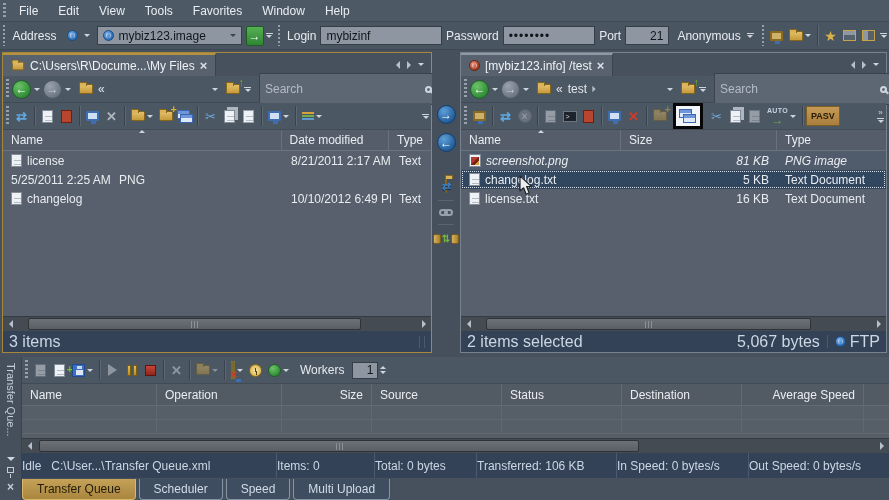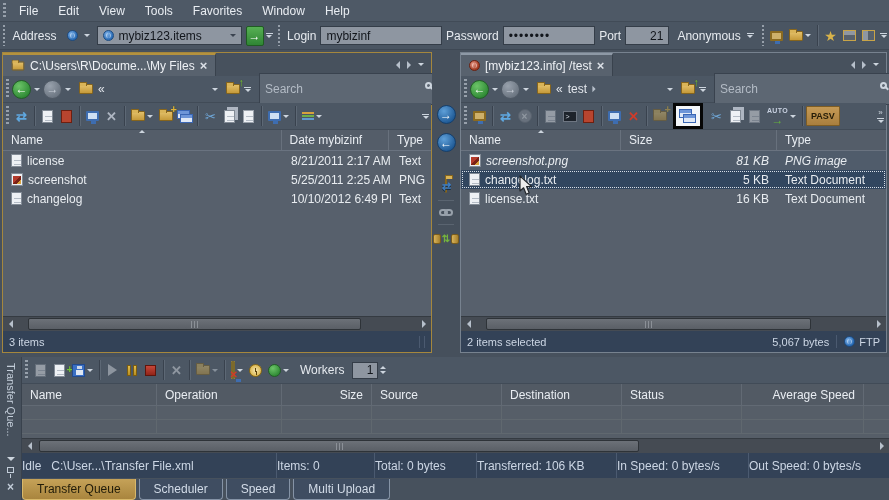--- a/index.html
+++ b/index.html
@@ -67,21 +67,21 @@
   .tab .close { color:#dbe0e7; font-size:13px; font-weight:bold; }
   .tabnav { margin-left:auto; display:flex; align-items:center; gap:7px; padding:0 7px; }
   .navrow { height:27px; display:flex; align-items:center; background:#4c5764; border-bottom:1px solid #414b57; flex:none; }
   .navbtn { width:19px; height:19px; }
   .back { background:radial-gradient(circle at 35% 30%, #6cc468, #2f8a35 75%); border:1px solid #215f26; color:#fff; font-weight:bold; }
   .fwd  { background:radial-gradient(circle at 35% 30%, #99a2ad, #6a7480 75%); border:1px solid #505a66; color:#c9d0d9; font-weight:bold; }
   .pathcombo { display:flex; align-items:center; gap:5px; height:21px; padding:0 5px; flex:1; }
   .upbtn { position:relative; }
   .upbtn .uparrow { position:absolute; right:-2px; top:-4px; color:#79b944; font-weight:bold; font-size:11px; text-shadow:0 0 1px #2c4d12; }
   .searchwrap { display:flex; align-items:center; width:178px; flex:none; }
-  .searchbox { flex:1; display:flex; align-items:flex-start; gap:5px; background:#5d6773; border:1px solid #39424e; height:32px; padding:8px 5px; }
+  .searchbox { flex:1; display:flex; align-items:center; gap:5px; background:#5d6773; border:1px solid #39424e; height:32px; padding:8px 5px; }
   .searchbox input { flex:1; min-width:0; background:transparent; border:none; outline:none; color:#e3e7ec; font:12px "Liberation Sans",sans-serif; }
   .searchbox input::placeholder { color:#b3bbc5; }
   .toolrow { height:27px; display:flex; align-items:center; background:#4c5764; border-bottom:1px solid #414b57; flex:none; }
   .glyph { font-size:13px; line-height:1; }
   .auto { display:flex; flex-direction:column; align-items:center; justify-content:center; line-height:1; }
   .auto .txt { font-size:7px; font-weight:bold; color:#c9d2e2; letter-spacing:.3px; }
   .auto .arr { color:#64b33c; font-weight:bold; font-size:12px; }
   .pasv { background:linear-gradient(#c59a55,#a97f3e); border:1px solid #7e5d24; color:#241c08;
     font-size:9px; font-weight:bold; padding:4px 4px; border-radius:1px; }
   .hlbox { width:30px; height:26px; background:#060606; display:flex; align-items:center; justify-content:center; flex:none; }
@@ -102,21 +102,21 @@
   .num { justify-content:flex-end; }
   
   .hscroll { height:15px; display:flex; align-items:center; background:#454b53; border-top:1px solid #353b42; flex:none; }
   .sbtn { width:15px; height:100%; display:flex; align-items:center; justify-content:center; }
   .strack { flex:1; height:100%; position:relative; }
   .sthumb { position:absolute; top:1px; bottom:1px; background:linear-gradient(#6c7178,#5a5f66); border:1px solid #2e3338; border-radius:2px;
     display:flex; align-items:center; justify-content:center; gap:2px; }
   .sthumb i { width:1px; height:7px; background:#8b9097; }
   
   .pstatus { height:21px; display:flex; align-items:center; background:#334257; color:#ccd6e4;
-    padding:0 6px; flex:none; font-size:11px; }
+    padding:0 6px; flex:none; font-size:16px; }
   .pstatus .sep { width:1px; height:13px; background:#4b5a70; margin:0 7px; }
   
   .centerbar { position:absolute; left:432px; top:50px; width:28px; height:307px; background:#46505c;
     display:flex; flex-direction:column; align-items:center; }
   .cbtn { margin-top:9px; }
   .bluecirc { width:19px; height:19px; background:radial-gradient(circle at 35% 30%, #5e9fd8, #1f5a96 75%); border:1px solid #143f6d; color:#fff; font-weight:bold; font-size:12px; }
   .cline { width:16px; height:1px; background:#5a6470; margin-top:8px; }
   .linkic { margin-top:8px; display:flex; }
   .ring { width:9px; height:7px; border:2px solid #98a1ab; border-radius:4px; }
   .ring+.ring { margin-left:-4px; }
@@ -183,21 +183,21 @@
     <span class="grip"></span>
     <span class="lbl">Address</span>
     <span class="iconbtn">
       <span class="ic">
           <span class="globe"></span>
         </span>
       <span class="tri-d small"></span>
     </span>
     <span class="field combo" style="width:176px; margin-left:4px;">
       <span class="globe"></span>
-      <span style="flex:1;">mybiz123.items</span>
+      <span style="flex:1;">mybiz123.image</span>
       <span class="tri-d small" style="border-top-color:#3a4350;"></span>
     </span>
     <span class="btn gobtn" style="margin-left:4px;">→</span>
     <span class="overflow">
         <span class="bar"></span>
         <span class="tri-d small"></span>
       </span>
     <span class="grip"></span>
     <span class="lbl">Login</span>
     <span class="field" style="width:148px;">mybizinf</span>
@@ -334,40 +334,36 @@
           <span class="bar"></span>
           <span class="tri-d small"></span>
         </span>
     </div>
     <div class="hdr">
       <div class="hcell" style="width:280px;">
         <span>Name</span>
         <span class="sort tri-u"></span>
       </div>
       <div class="hcell" style="width:108px;">
-        <span>Date mybizinf</span>
+        <span>Date modified</span>
       </div>
       <div class="hcell" style="flex:1;border-right:none;">
         <span>Type</span>
       </div>
     </div>
     <div class="rows">
       <div class="frow">
         <span class="fcell" style="width:280px;">
             <span class="page"></span>
             <span>license</span>
           </span>
         <span class="fcell" style="width:108px;">8/21/2011 2:17 AM</span>
         <span class="fcell" style="flex:1;">Text</span>
       </div>
       <div class="frow">
-        <span class="fcell" style="width:280px;">
-            <span class="imgfile"></span>
-            <span>screenshot</span>
-          </span>
         <span class="fcell" style="width:108px;">5/25/2011 2:25 AM</span>
         <span class="fcell" style="flex:1;">PNG</span>
       </div>
       <div class="frow">
         <span class="fcell" style="width:280px;">
             <span class="page"></span>
             <span>changelog</span>
           </span>
         <span class="fcell" style="width:108px;">10/10/2012 6:49 PM</span>
         <span class="fcell" style="flex:1;">Text</span>
@@ -645,22 +641,22 @@
           <span class="tri-u"></span>
           <span class="tri-d small"></span>
         </span>
       </span>
     </div>
     <div class="qhdr">
       <span class="qcell" style="width:135px;">Name</span>
       <span class="qcell" style="width:125px;">Operation</span>
       <span class="qcell" style="width:90px; justify-content:flex-end;">Size</span>
       <span class="qcell" style="width:130px;text-align:center;">Source</span>
+      <span class="qcell" style="width:120px;">Status</span>
       <span class="qcell" style="width:120px;">Destination</span>
-      <span class="qcell" style="width:120px;">Status</span>
       <span class="qcell" style="width:122px; justify-content:flex-end;">Average Speed</span>
       <span class="qcell" style="flex:1; border-right:none;"></span>
     </div>
     <div class="qrows">
       <div class="qrow">
           <i style="width:135px;"></i>
           <i style="width:125px;"></i>
           <i style="width:90px;"></i>
           <i style="width:130px;"></i>
           <i style="width:120px;"></i>
@@ -688,21 +684,21 @@
             <i></i>
           </span>
         </span>
       <span class="sbtn">
           <span class="tri-r"></span>
         </span>
     </div>
     <div class="qstatus">
       <span class="qsec" style="flex:1; gap:10px;">
         <span>Idle</span>
-        <span>C:\User...\Transfer File.xml</span>
+        <span>C:\User...\Transfer Queue.xml</span>
       </span>
       <span class="qsec" style="width:98px;">Items: 0</span>
       <span class="qsec" style="width:102px;">Total: 0 bytes</span>
       <span class="qsec" style="width:140px;">Transferred: 106 KB</span>
       <span class="qsec" style="width:132px;">In Speed: 0 bytes/s</span>
       <span class="qsec" style="width:140px; border-right:none;">Out Speed: 0 bytes/s</span>
     </div>
   </div>
 
   <div class="bottomtabs">

